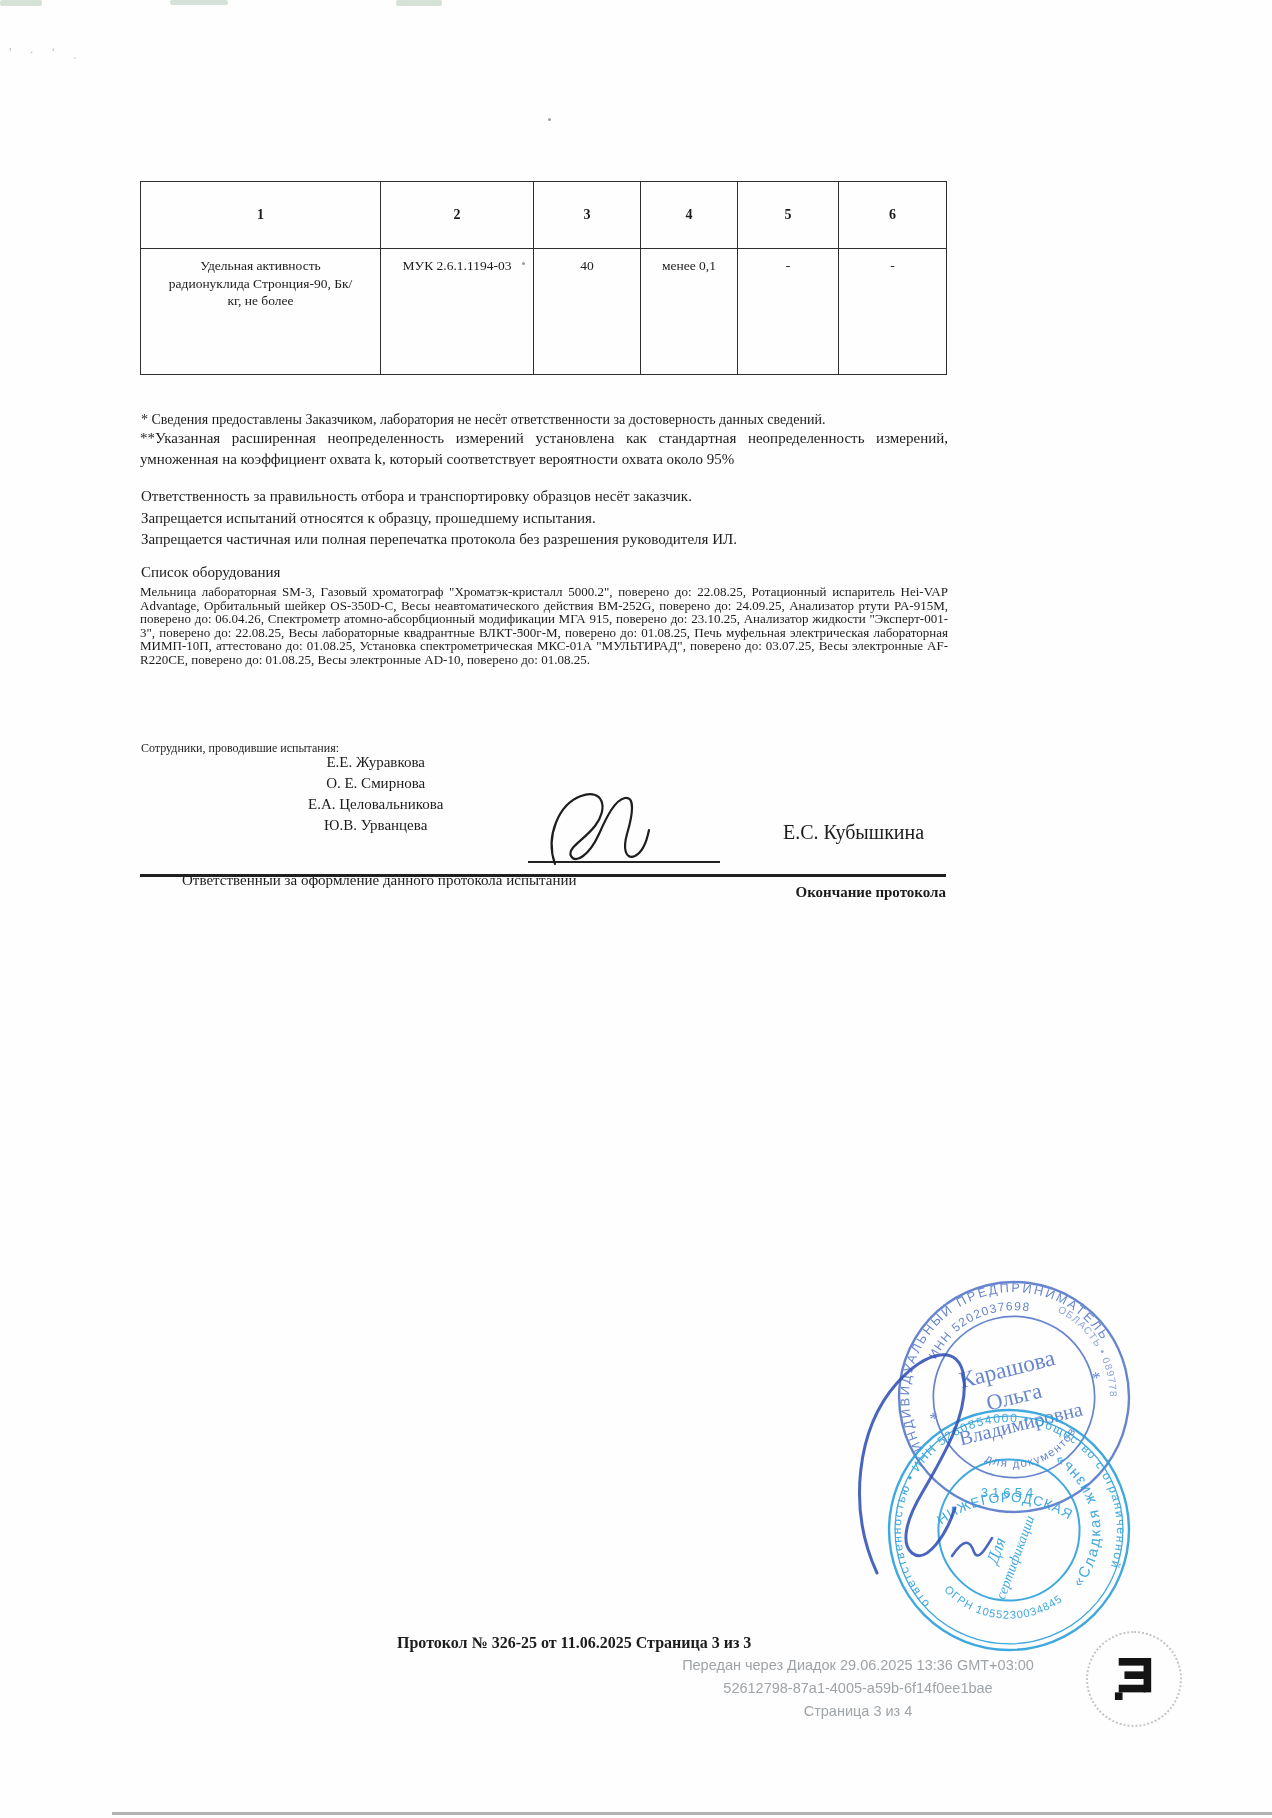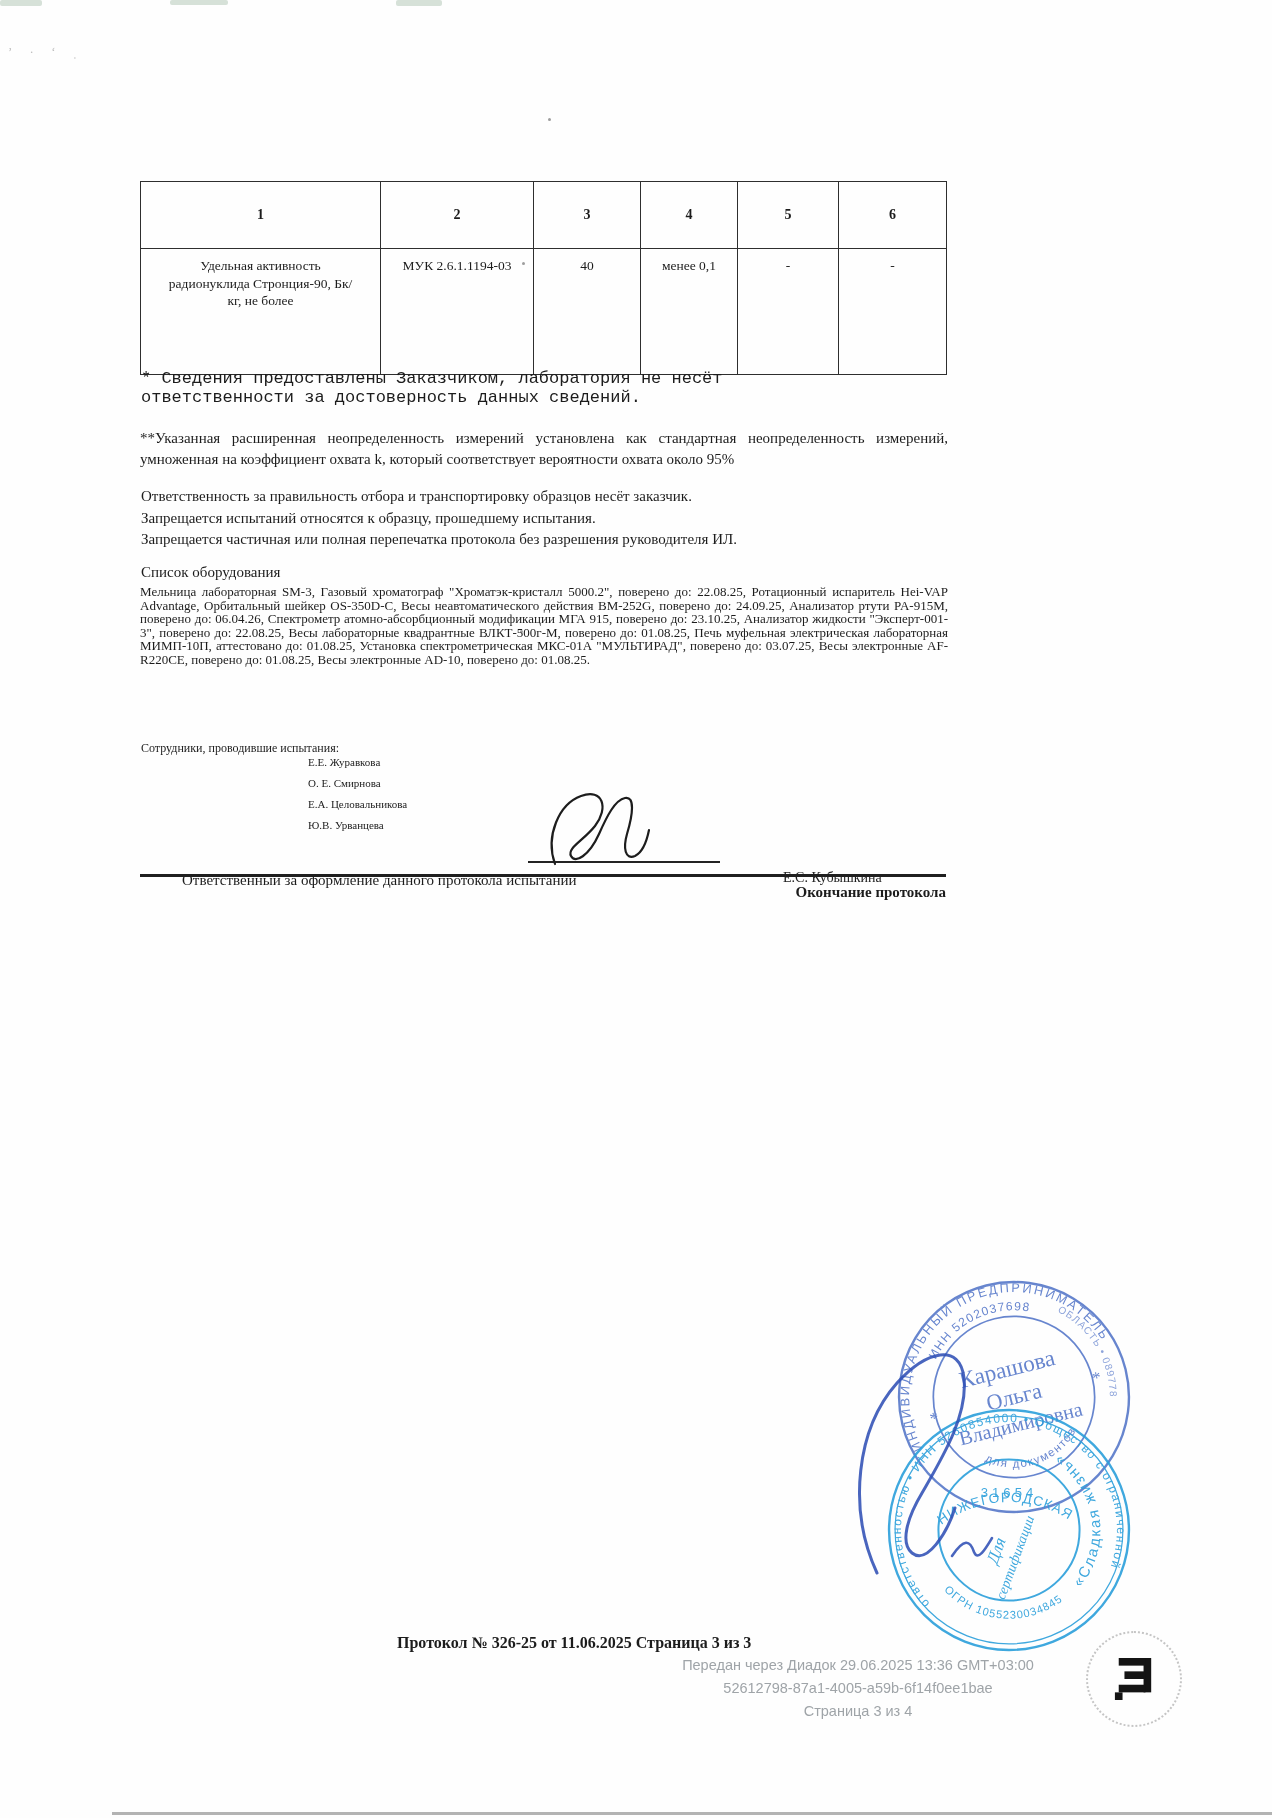--- a/index.html
+++ b/index.html
@@ -8,30 +8,30 @@
 
   
   .doc-table{position:absolute;left:140px;top:181px;width:806px;border-collapse:collapse;table-layout:fixed;}
   .doc-table td{border:1.7px solid #2e2e2e;text-align:center;vertical-align:middle;
                 font-size:13.5px;line-height:1.3;}
   .doc-table tr.hdr td{height:64px;font-weight:bold;font-size:14px;}
   .doc-table tr.row td{height:116px;vertical-align:top;padding-top:8px;}
   .doc-table tr.row td.param{padding-left:26px;padding-right:26px;}
 
   
-  .note1{position:absolute;left:141px;top:369px;width:740px;font-size:17px;font-family:Liberation Mono, monospace;}
+  .note1{position:absolute;left:141px;top:412px;width:740px;font-size:14px;}
   .note2{position:absolute;left:140px;top:428px;width:808px;font-size:15px;text-align:justify;line-height:21px;}
   .resp{position:absolute;left:141px;top:486px;width:780px;font-size:15px;line-height:21.5px;}
   .equip-title{position:absolute;left:141px;top:564px;font-size:15px;}
   .equip-text{position:absolute;left:140px;top:585px;width:808px;font-size:13px;line-height:13.6px;text-align:justify;}
   .staff-title{position:absolute;left:141px;top:731px;font-size:12px;margin-top:10px;}
-  .staff-names{position:absolute;left:308px;top:752px;font-size:11px;line-height:21px;}
+  .staff-names{position:absolute;left:308px;top:752px;font-size:15px;line-height:21px;text-align:center;}
   .signoff-label{position:absolute;left:141px;top:872px;font-size:15px;margin-left:41px;}
   .sign-line{position:absolute;left:528px;top:861px;width:192px;height:2px;background:#232323;}
-  .signoff-name{position:absolute;left:783px;top:870px;font-size:14px;}
+  .signoff-name{position:absolute;left:783px;top:821px;font-size:20px;}
   .end-rule{position:absolute;left:140px;top:874px;width:806px;height:2.5px;background:#1f1f1f;}
   .end-label{position:absolute;left:140px;top:884px;width:806px;text-align:right;font-weight:bold;font-size:15px;}
 
   
   .protocol-footer{position:absolute;left:397px;top:1634px;font-weight:bold;font-size:16px;z-index:3;}
   .watermark{position:absolute;left:632px;top:1627px;width:452px;text-align:center;
              font-family:"Liberation Sans",sans-serif;font-size:14.5px;line-height:23px;
              color:#9fa4a8;z-index:2;margin-top:27px;}
   .diadoc-badge{position:absolute;left:1086px;top:1631px;width:92px;height:92px;
                 border:2px dotted #c5c5c5;border-radius:50%;display:flex;align-items:center;

